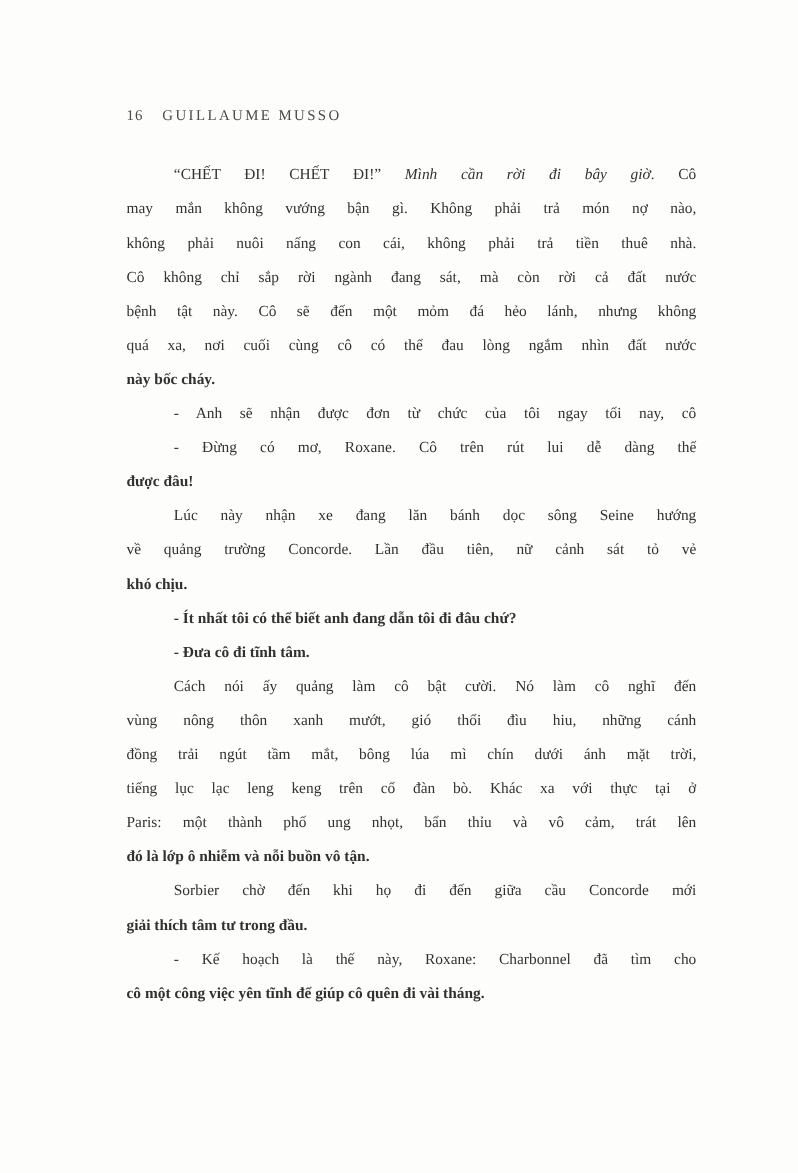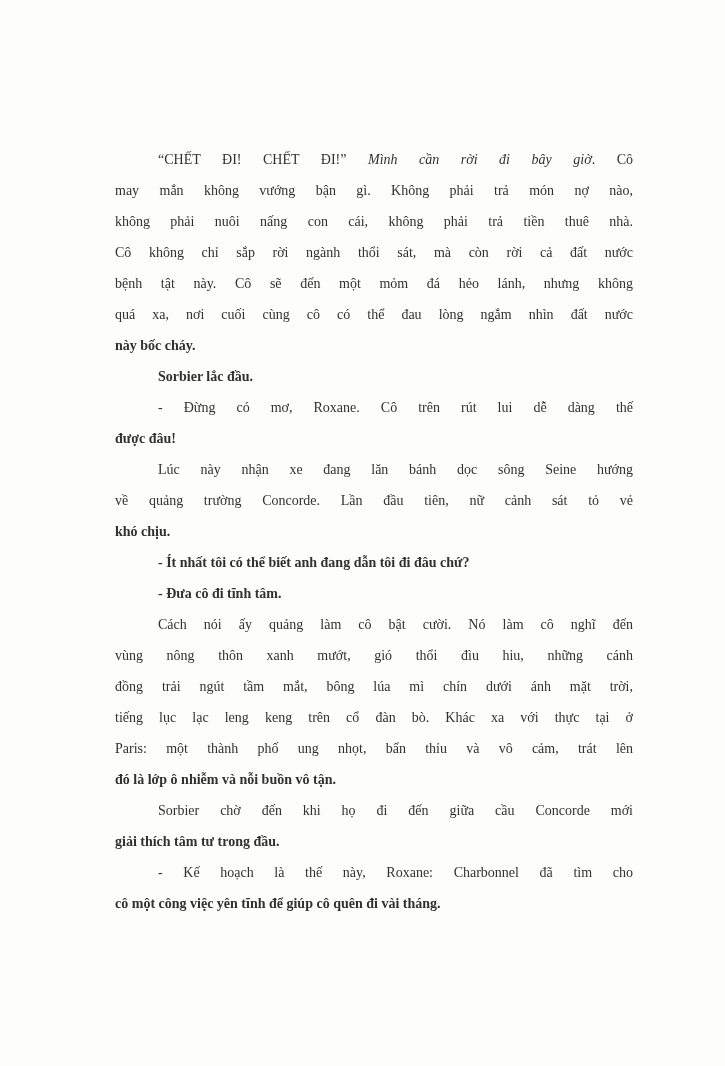--- a/index.html
+++ b/index.html
@@ -53,29 +53,32 @@
     text-indent: 43px;
   }
   .italic {
     font-style: italic;
   }
 </style>
 </head>
 <body>
 
 <div class="page">
+  <div class="running-header">
+    <span class="page-number">16</span><span>GUILLAUME MUSSO</span>
+  </div>
   <div class="text-block">
       <div class="line indent"><span>“CHẾT ĐI! CHẾT ĐI!” </span><span class="italic">Mình cần rời đi bây giờ</span><span>. Cô</span></div>
       <div class="line"><span>may mắn không vướng bận gì. Không phải trả món nợ nào,</span></div>
       <div class="line"><span>không phải nuôi nấng con cái, không phải trả tiền thuê nhà.</span></div>
-      <div class="line"><span>Cô không chỉ sắp rời ngành thổi sát, mà còn rời cả đất nước</span></div>
+      <div class="line"><span>Cô không chỉ sắp rời ngành đang sát, mà còn rời cả đất nước</span></div>
       <div class="line"><span>bệnh tật này. Cô sẽ đến một mỏm đá hẻo lánh, nhưng không</span></div>
       <div class="line"><span>quá xa, nơi cuối cùng cô có thể đau lòng ngắm nhìn đất nước</span></div>
       <div class="line final"><span>này bốc cháy.</span></div>
-      <div class="line indent final"><span>Sorbier lắc đầu.</span></div>
+      <div class="line indent"><span>- Anh sẽ nhận được đơn từ chức của tôi ngay tối nay, cô</span></div>
       <div class="line indent"><span>- Đừng có mơ, Roxane. Cô trên rút lui dễ dàng thế</span></div>
       <div class="line final"><span>được đâu!</span></div>
       <div class="line indent"><span>Lúc này nhận xe đang lăn bánh dọc sông Seine hướng</span></div>
       <div class="line"><span>về quảng trường Concorde. Lần đầu tiên, nữ cảnh sát tỏ vẻ</span></div>
       <div class="line final"><span>khó chịu.</span></div>
       <div class="line indent final"><span>- Ít nhất tôi có thể biết anh đang dẫn tôi đi đâu chứ?</span></div>
       <div class="line indent final"><span>- Đưa cô đi tĩnh tâm.</span></div>
       <div class="line indent"><span>Cách nói ấy quảng làm cô bật cười. Nó làm cô nghĩ đến</span></div>
       <div class="line"><span>vùng nông thôn xanh mướt, gió thổi đìu hiu, những cánh</span></div>
       <div class="line"><span>đồng trải ngút tầm mắt, bông lúa mì chín dưới ánh mặt trời,</span></div>

